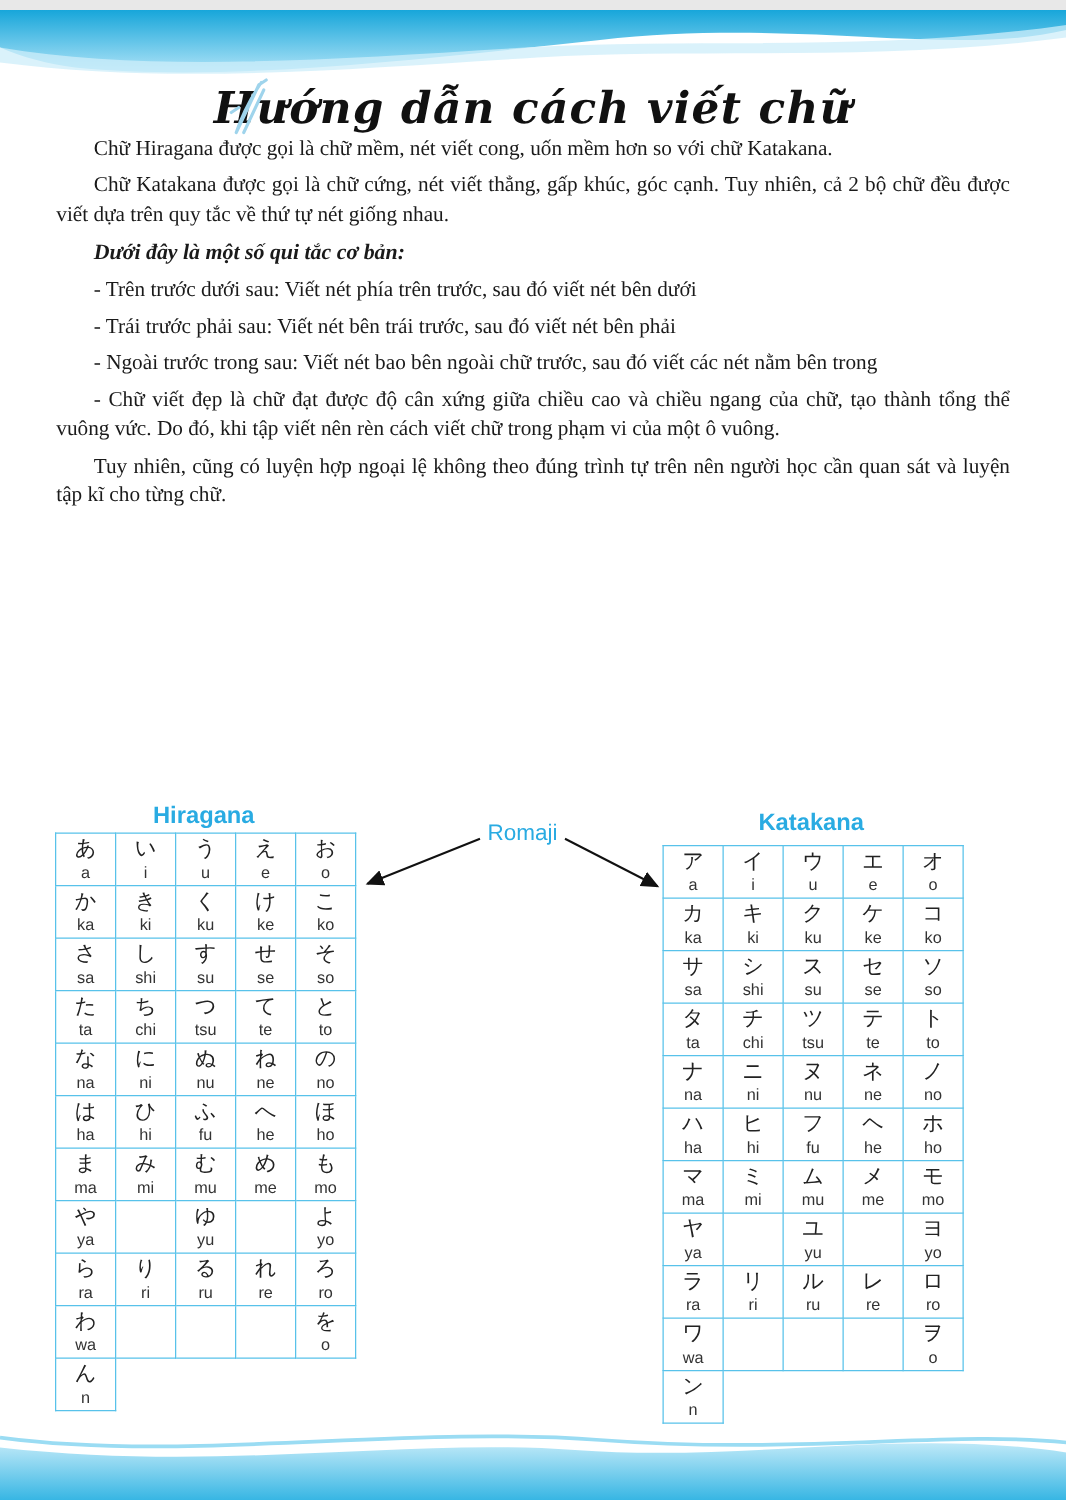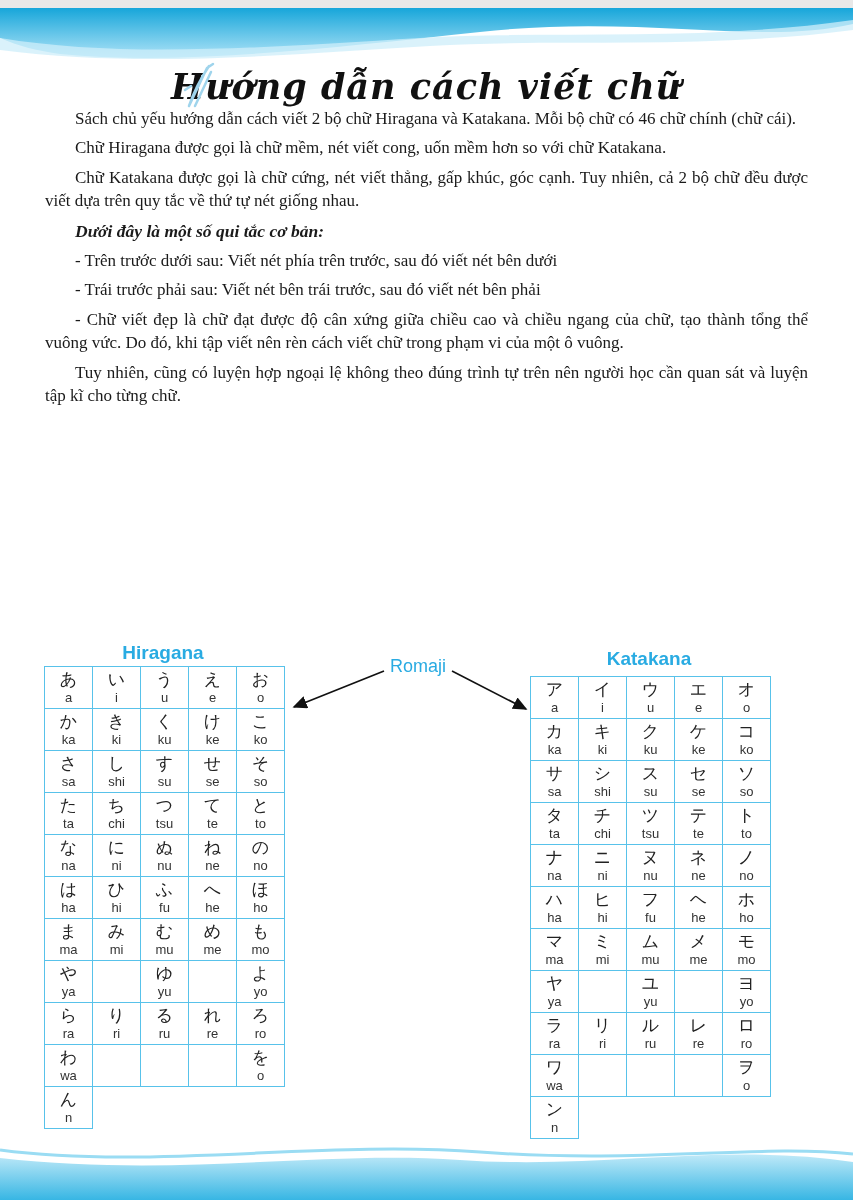--- a/index.html
+++ b/index.html
@@ -94,28 +94,28 @@
 
   <div class="content">
     <div class="script-title-row">
       <svg class="pen-doodle" viewBox="0 0 42 50">
         <path d="M12,46 L30,8 M18,46 L34,12 M12,46 C16,34 24,18 32,6 M30,8 L36,4 M8,30 L14,26" stroke="#9fd4ec" stroke-width="2.5" fill="none" stroke-linecap="round"></path>
       </svg>
       <h1 class="script-title">Hướng dẫn cách viết chữ</h1>
     </div>
 
 
-    <p class="para">Sách chủ yếu hướng dẫn cách viết 2 bộ chữ Hiragana và Katakana. Mỗi bộ chữ có 46 chữ chính (chữ cái).</p>
     <p class="para">Chữ Hiragana được gọi là chữ mềm, nét viết cong, uốn mềm hơn so với chữ Katakana.</p>
     <p class="para">Chữ Katakana được gọi là chữ cứng, nét viết thẳng, gấp khúc, góc cạnh. Tuy nhiên, cả 2 bộ chữ đều được viết dựa trên quy tắc về thứ tự nét giống nhau.</p>
 
     <p class="rules-intro">Dưới đây là một số qui tắc cơ bản:</p>
 
     <p class="para">- Trên trước dưới sau: Viết nét phía trên trước, sau đó viết nét bên dưới</p>
     <p class="para">- Trái trước phải sau: Viết nét bên trái trước, sau đó viết nét bên phải</p>
+    <p class="para">- Ngoài trước trong sau: Viết nét bao bên ngoài chữ trước, sau đó viết các nét nằm bên trong</p>
     <p class="para">- Chữ viết đẹp là chữ đạt được độ cân xứng giữa chiều cao và chiều ngang của chữ, tạo thành tổng thể vuông vức. Do đó, khi tập viết nên rèn cách viết chữ trong phạm vi của một ô vuông.</p>
 
     <p class="para">Tuy nhiên, cũng có luyện hợp ngoại lệ không theo đúng trình tự trên nên người học cần quan sát và luyện tập kĩ cho từng chữ.</p>
   </div>
 
   <section class="charts">
     <div class="chart-label hiragana-label">Hiragana</div>
     <div class="chart-label katakana-label">Katakana</div>
     <div class="romaji-label">Romaji</div>
 

